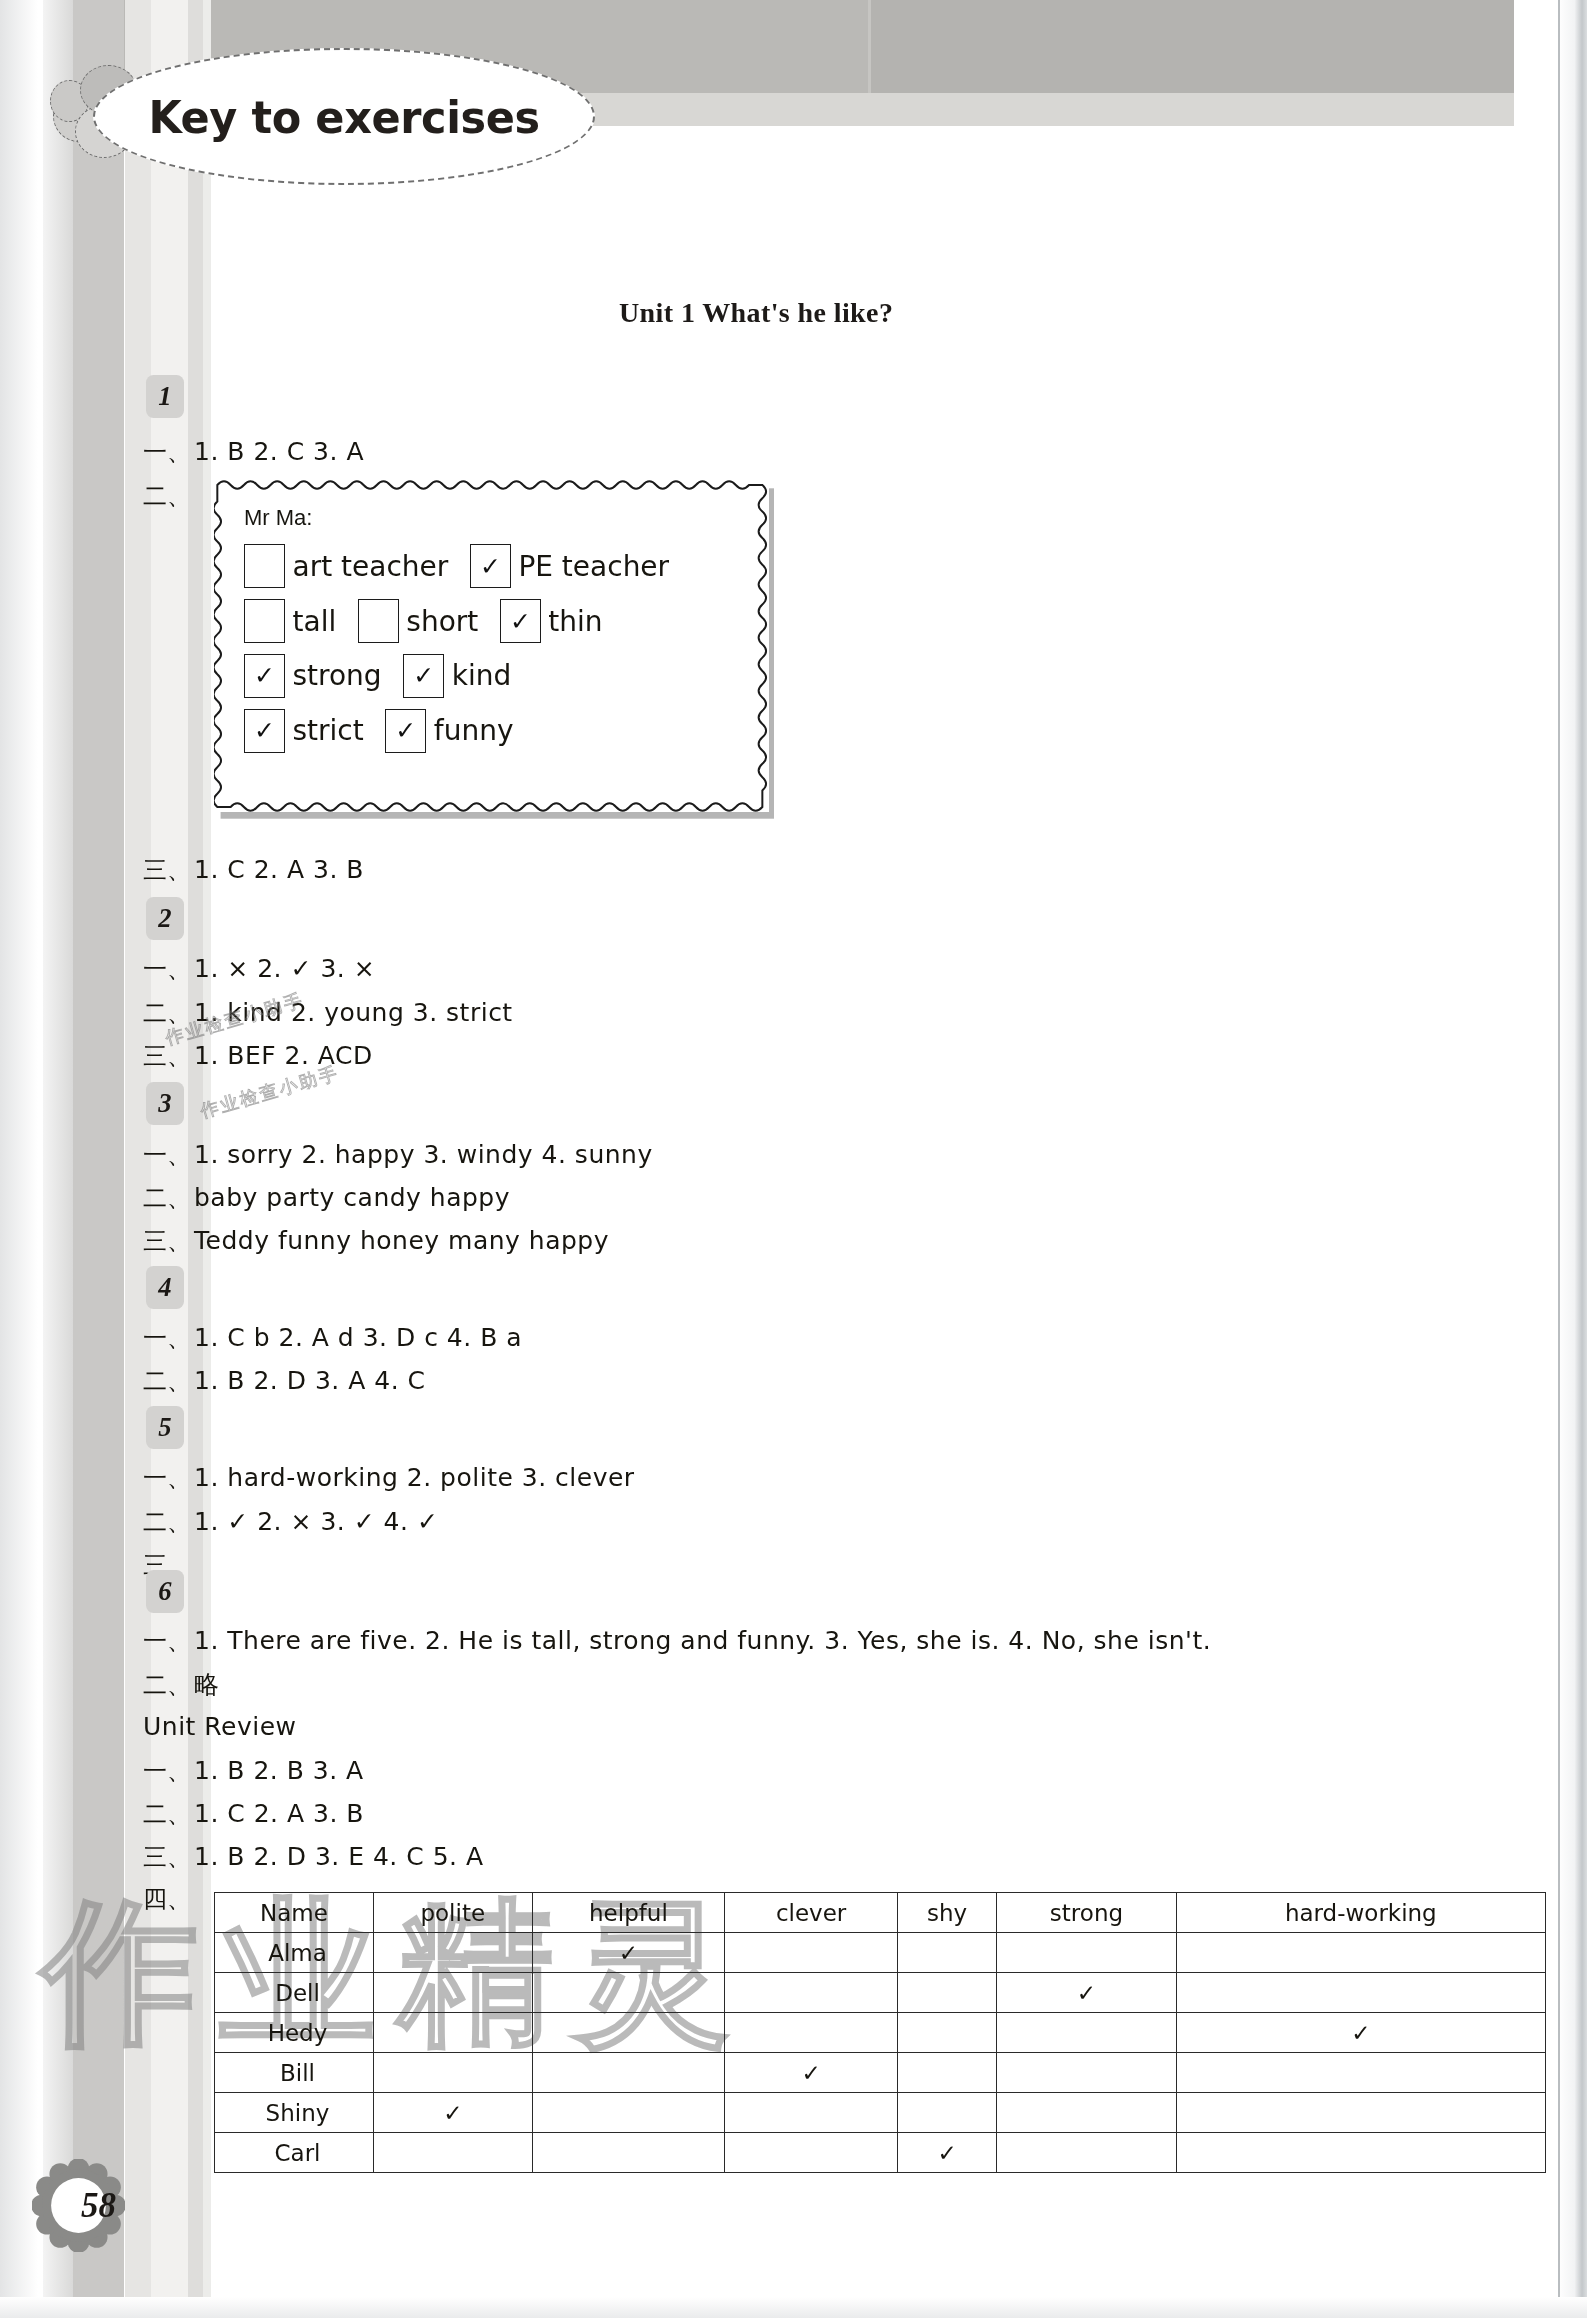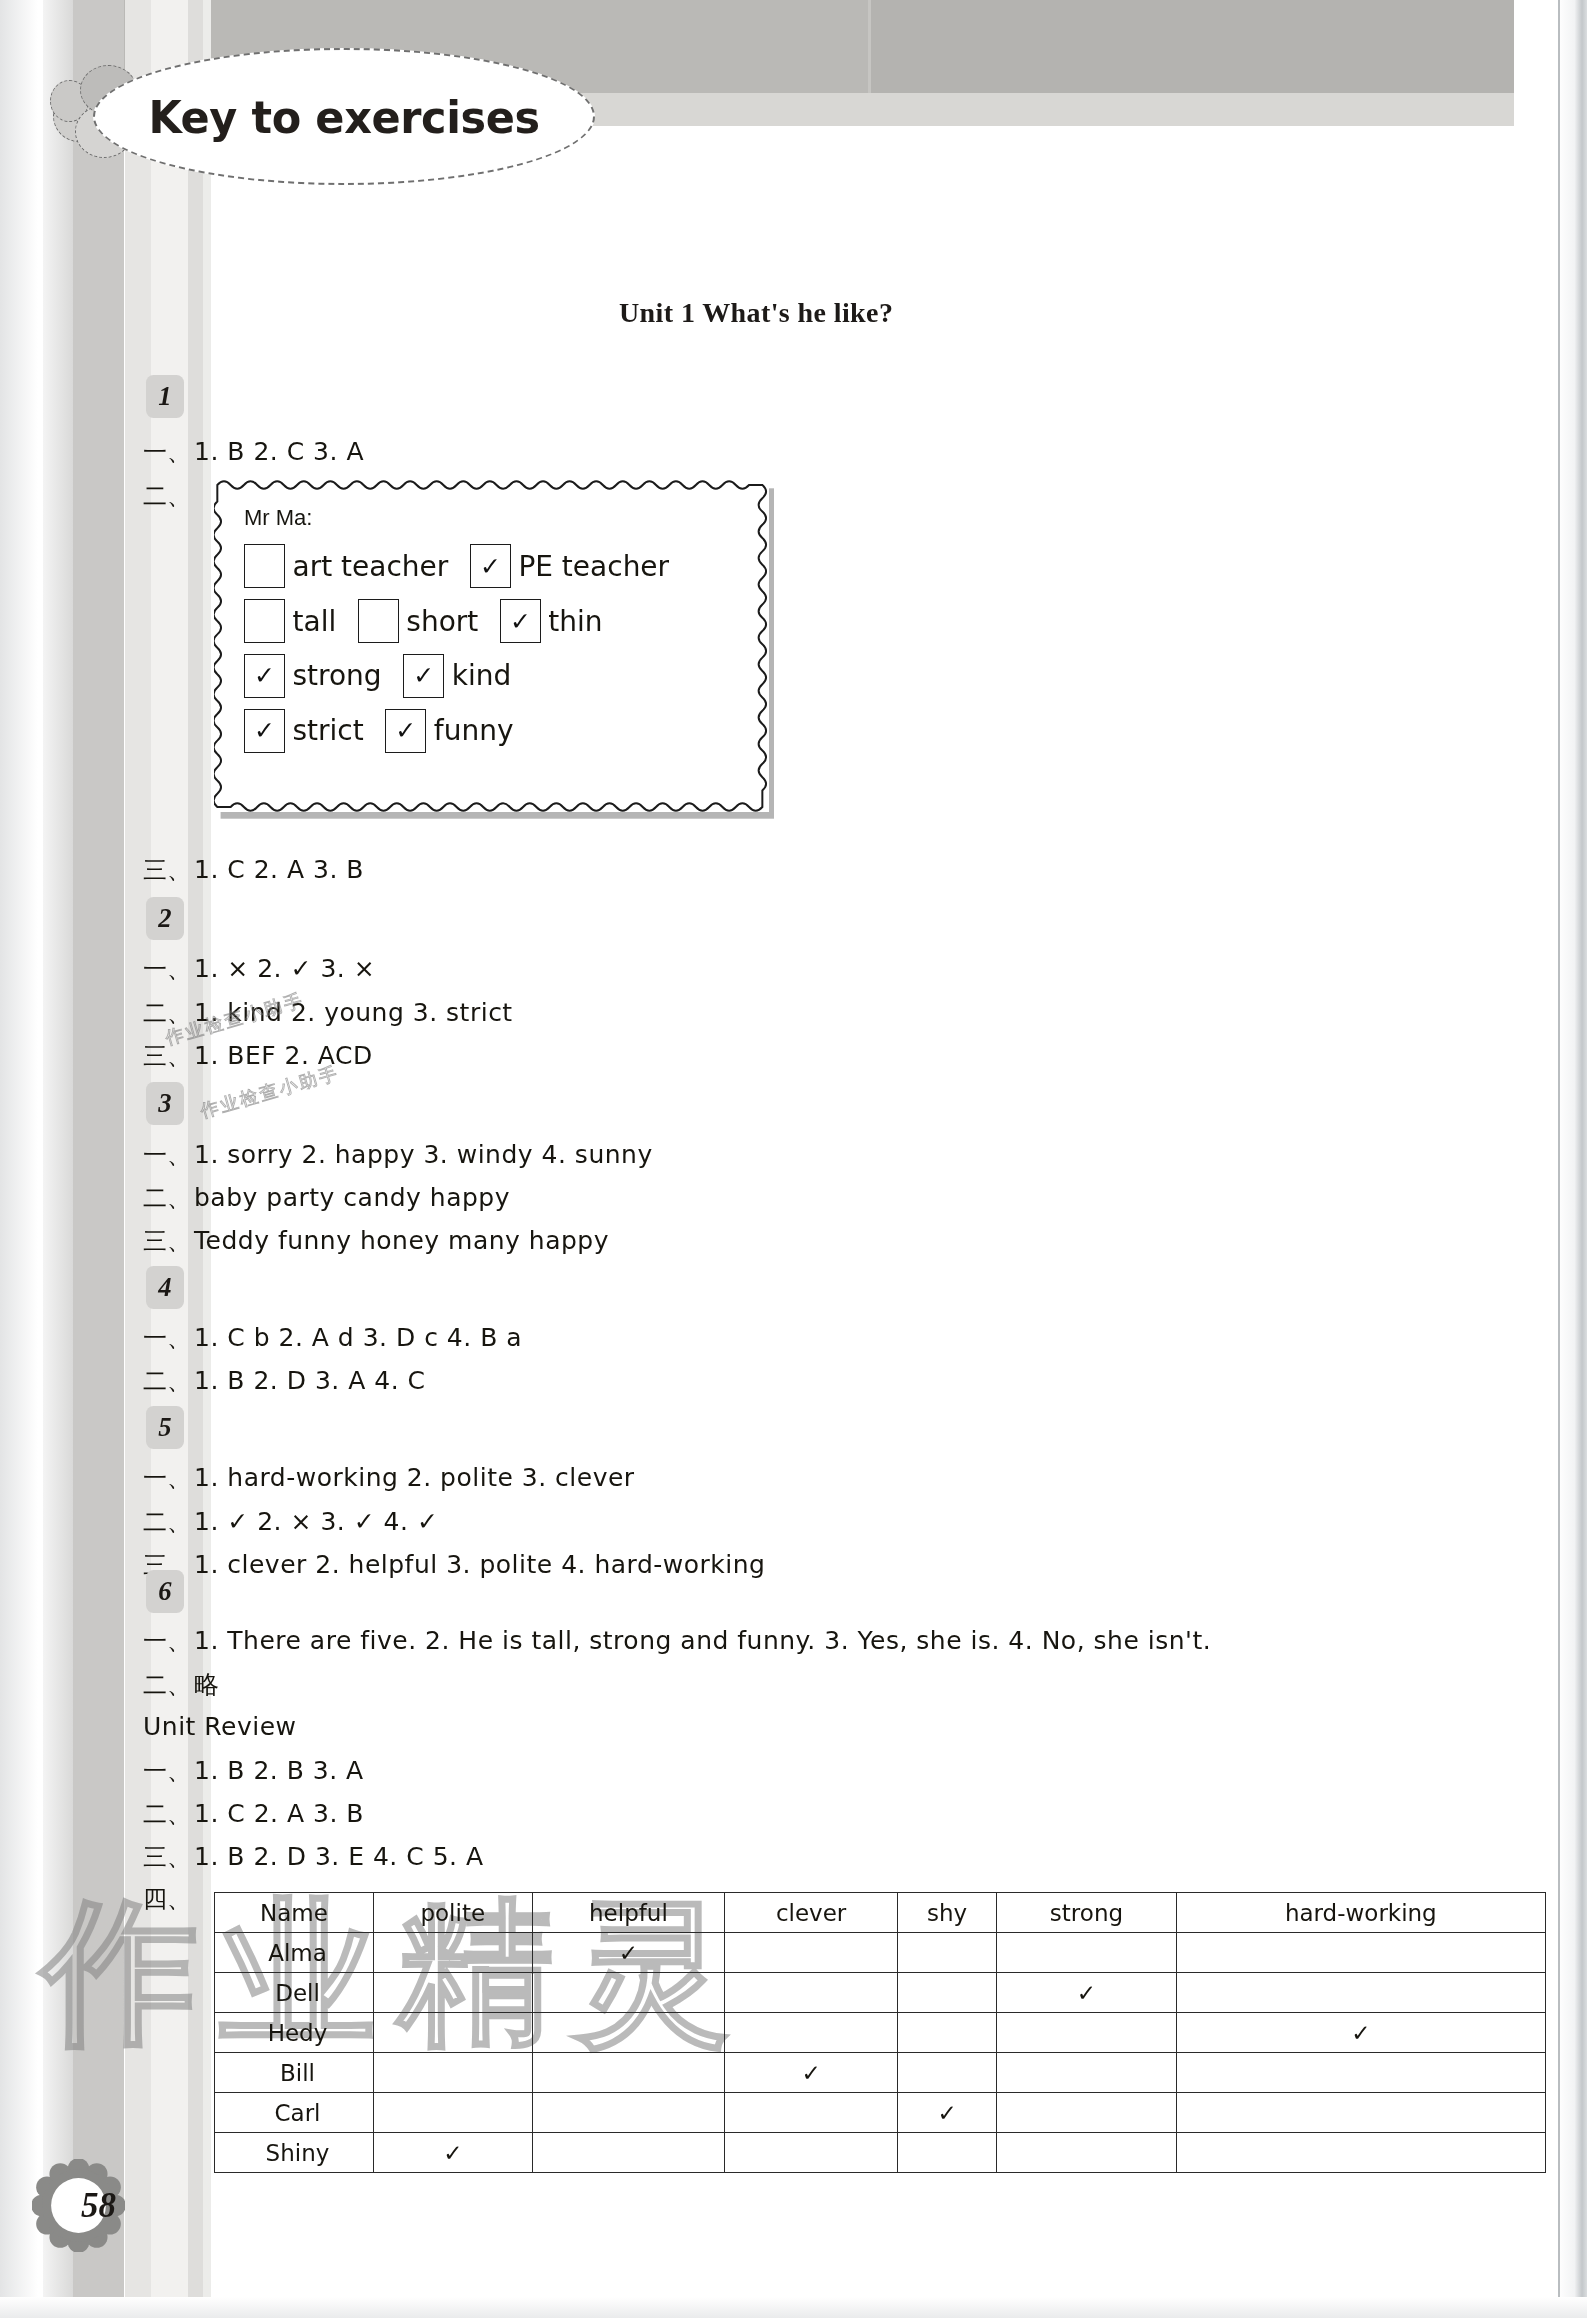--- a/index.html
+++ b/index.html
@@ -366,21 +366,20 @@
   <div class="line" style="left:143px;top:1462px;">
     <span class="cn">一、</span>
     <span class="ans">1. hard-working   2. polite   3. clever</span>
   </div>
   <div class="line" style="left:143px;top:1506px;">
     <span class="cn">二、</span>
     <span class="ans">1. ✓   2. ×   3. ✓   4. ✓</span>
   </div>
   <div class="line" style="left:143px;top:1549px;">
     <span class="cn">三、</span>
-    <span class="ans">1. clever   2. helpful   3. polite   4. hard-working</span>
   </div>
 
   <div class="ex-badge" style="left:146px;top:1570px;">6</div>
   <div class="line" style="left:143px;top:1625px;">
     <span class="cn">一、</span>
     <span class="ans">1. There are five.   2. He is tall, strong and funny.   3. Yes, she is.    4. No, she isn't.</span>
   </div>
   <div class="line" style="left:143px;top:1668px;">
     <span class="cn">二、</span>
     <span class="ans">略</span>
@@ -452,34 +451,34 @@
       <tr>
         <td class="name-cell">Bill</td>
         <td></td>
         <td></td>
         <td>✓</td>
         <td></td>
         <td></td>
         <td></td>
       </tr>
       <tr>
-        <td class="name-cell">Carl</td>
-        <td></td>
-        <td></td>
-        <td></td>
-        <td>✓</td>
-        <td></td>
-        <td></td>
-      </tr>
-      <tr>
         <td class="name-cell">Shiny</td>
         <td>✓</td>
         <td></td>
         <td></td>
         <td></td>
+        <td></td>
+        <td></td>
+      </tr>
+      <tr>
+        <td class="name-cell">Carl</td>
+        <td></td>
+        <td></td>
+        <td></td>
+        <td>✓</td>
         <td></td>
         <td></td>
       </tr>
     </tbody>
   </table>
 
   <div class="page-no">
     <svg class="flower" viewBox="0 0 112 112">
       <g fill="#8a8a88">
         <circle cx="56" cy="12" r="13"></circle>

